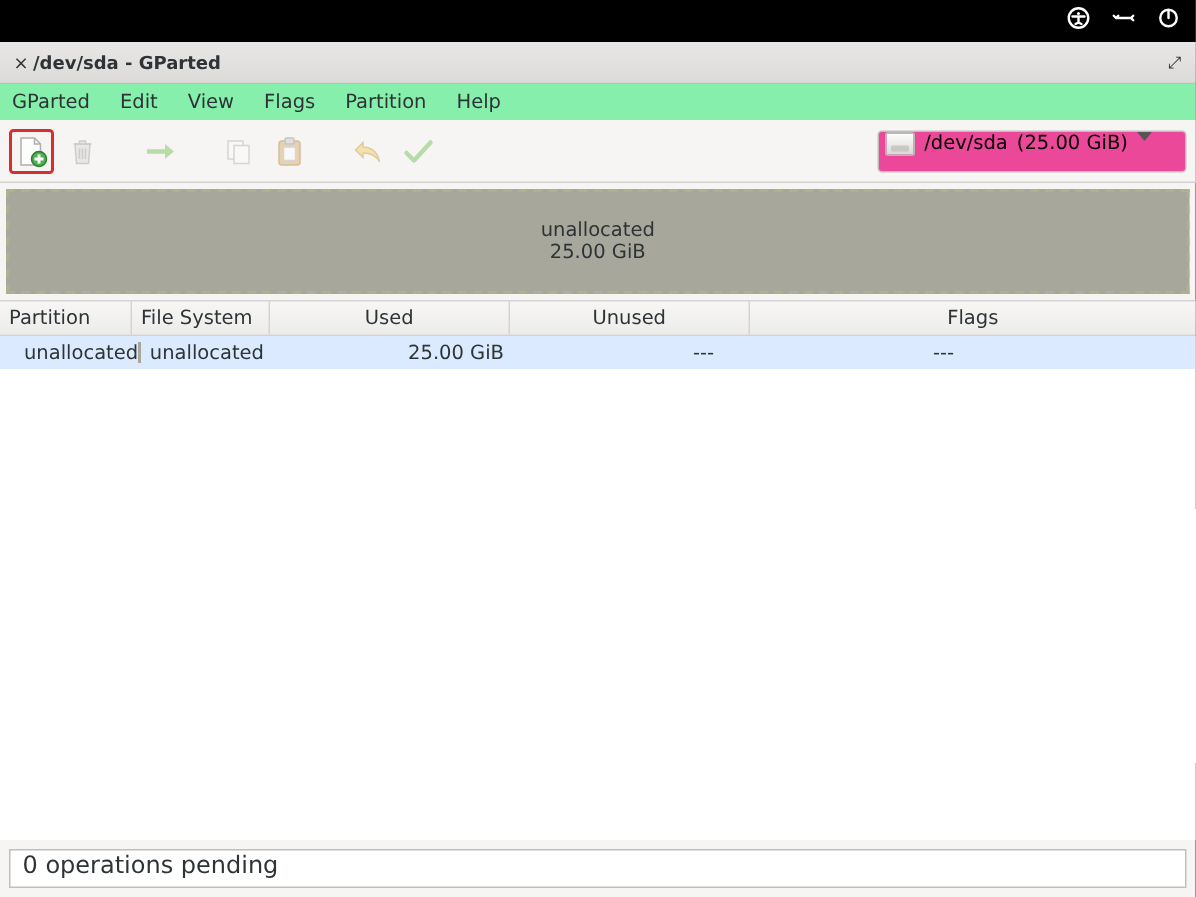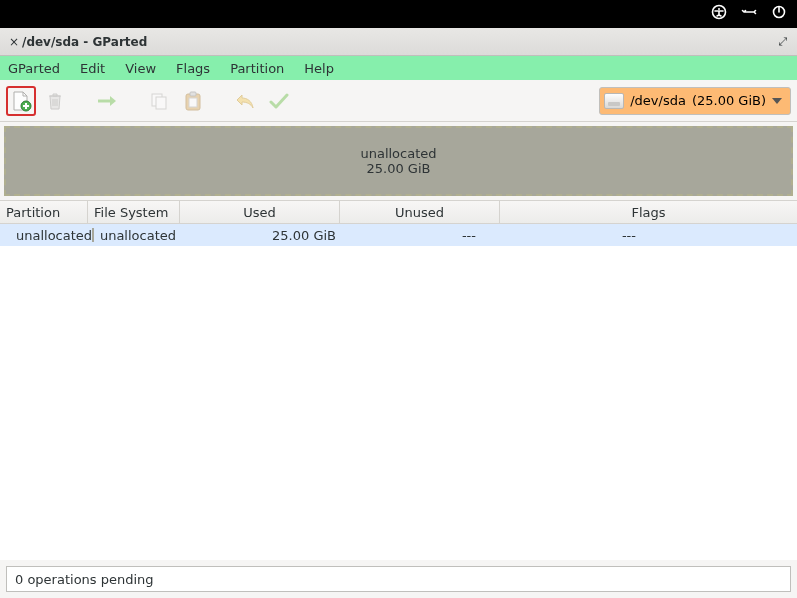--- a/index.html
+++ b/index.html
@@ -57,27 +57,27 @@
     display:flex;
     align-items:center;
     padding: 0 6px;
     gap: 4px;
   }
   .tb-btn { width:30px; height:30px; display:flex; align-items:center; justify-content:center; border-radius:3px; cursor:pointer; }
   .tb-sep { width:14px; }
   .tb-highlight { border:2px solid #d62f2f; }
   .device-sel {
     margin-left:auto;
-    background:#fdba74;
+    background:#ec4899;
     border:1px solid #c0bfbc;
     border-radius:3px;
     height:28px;
     display:flex;
-    align-items:center;
-    padding:0 8px 0 4px;
+    align-items:flex-start;
+    padding:0 22px 0 4px;
     font-size:13px;
     gap:6px;
     cursor:pointer;
   }
   .device-sel .drive-ico { width:20px;height:16px;background:linear-gradient(#fdfdfd,#d9d8d6);border:1px solid #b8b7b5;border-radius:2px;position:relative;}
   .device-sel .drive-ico::after{content:"";position:absolute;left:3px;right:3px;bottom:2px;height:4px;background:#c9c8c6;border-radius:1px;}
   .device-sel .tri { width:0;height:0;border-left:5px solid transparent;border-right:5px solid transparent;border-top:6px solid #555;}
   
   .graph-area {
     margin: 4px;
@@ -115,23 +115,23 @@
   .td { display:flex;align-items:center; padding:0 4px;}
   .td.right{justify-content:flex-end;}
   .fs-swatch{width:14px;height:14px;background:#a7a79b;margin-right:6px;display:inline-block;}
   
   .status {
     height:26px;
     border:1px solid #c0bfbc;
     margin:6px;
     background:#fff;
     display:flex;
-    align-items:center;
+    align-items:flex-start;
     padding:0 8px;
-    font-size:13px;
+    font-size:16px;
     color:#2e3436;
   }
   
   .ico-disabled { opacity:0.45; }
 </style>
 </head>
 <body>
 
 <div class="top-bar">
   <span>

